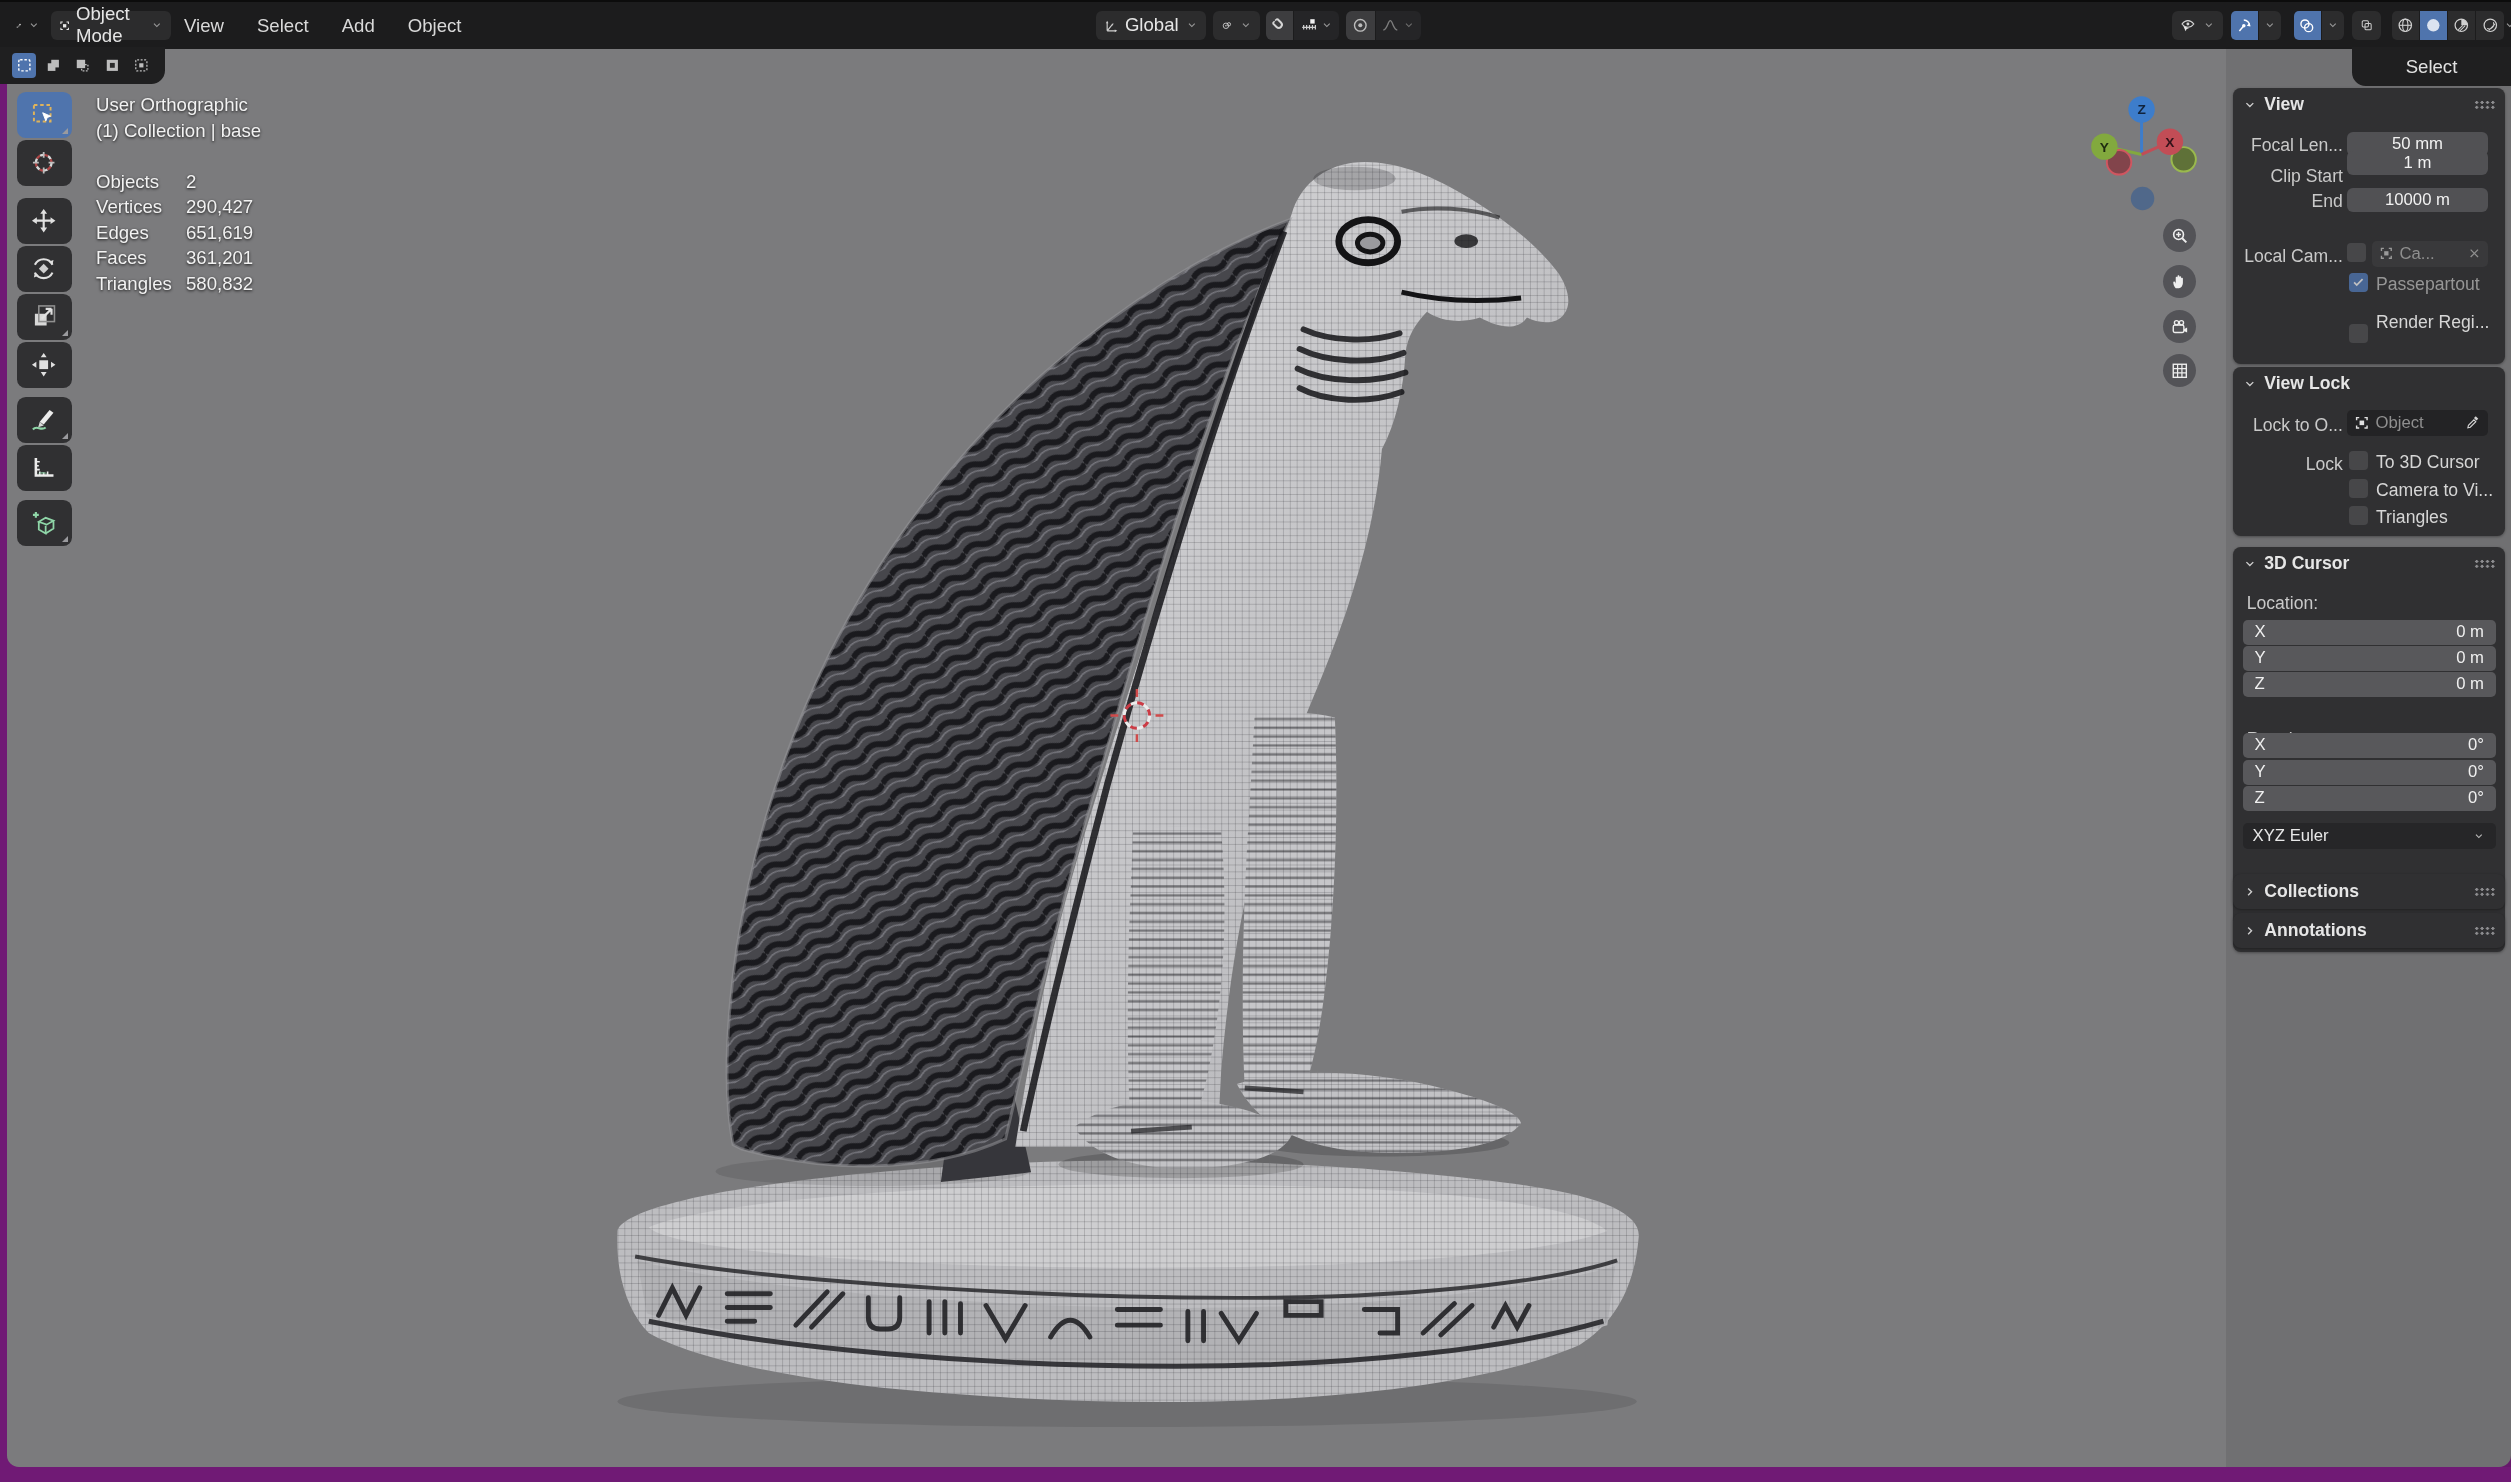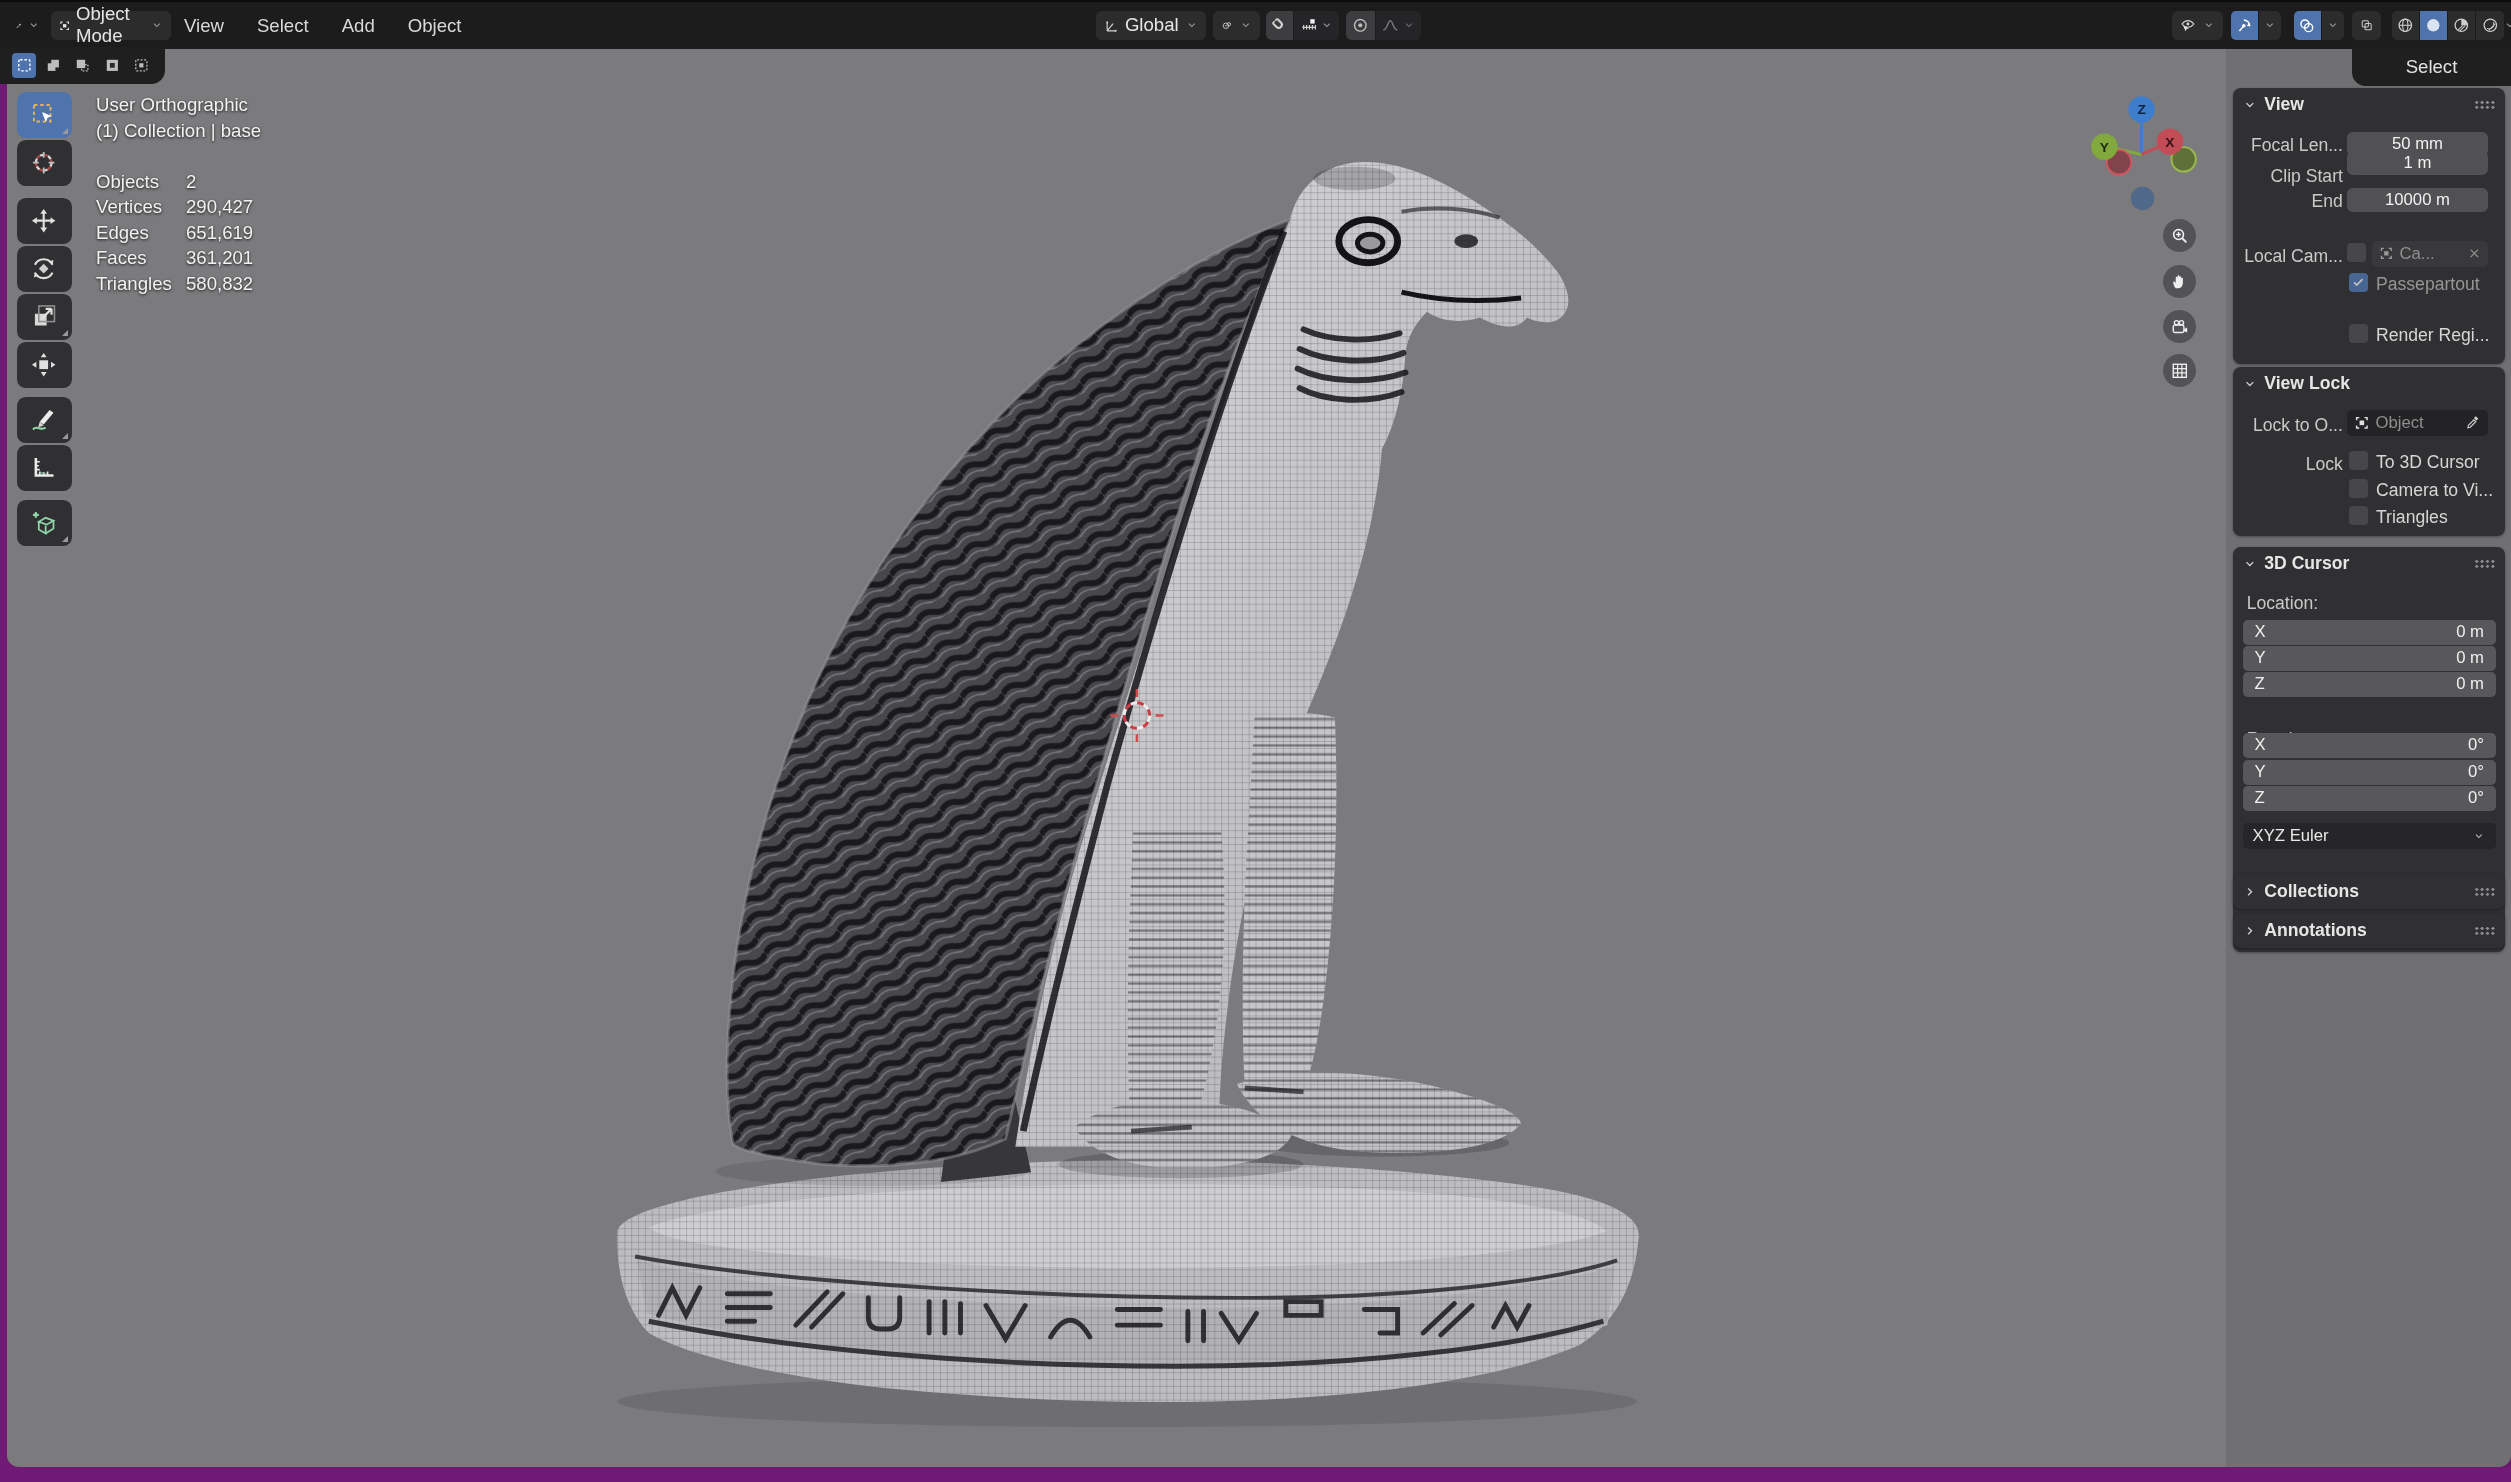--- a/index.html
+++ b/index.html
@@ -533,21 +533,21 @@
           <path d="M5 5l14 14 M19 5L5 19" stroke="#8f8f8f" stroke-width="2.4"></path>
         </svg>
     </div>
     <span class="checkbox checked" style="top:185px;left:116px;opacity:.8;">
       <svg width="12.7" height="12.7" viewBox="0 0 24 24">
           <path d="M4 12l5 5 11-11" stroke="#e6e6e6" stroke-width="3.2" fill="none"></path>
         </svg>
     </span>
     <span class="cb-label dim" style="top:186px;left:143px;">Passepartout</span>
     <span class="checkbox" style="top:236px;left:116px;"></span>
-    <span class="cb-label" style="top:237px;left:143px;">Render Regi...</span>
+    <span class="cb-label" style="top:224px;left:143px;">Render Regi...</span>
   </div>
 
   <div class="panel" style="top:367px;height:169px;">
     <div class="phead">
       <svg class="chev" viewBox="0 0 24 24">
           <path d="M6 9l6 6 6-6" stroke="#cfcfcf" stroke-width="2.4" fill="none"></path>
         </svg>
       <span class="ptitle">View Lock</span>
     </div>
     <span class="plabel" style="top:48px;left:5.9px;">Lock to O...</span>

